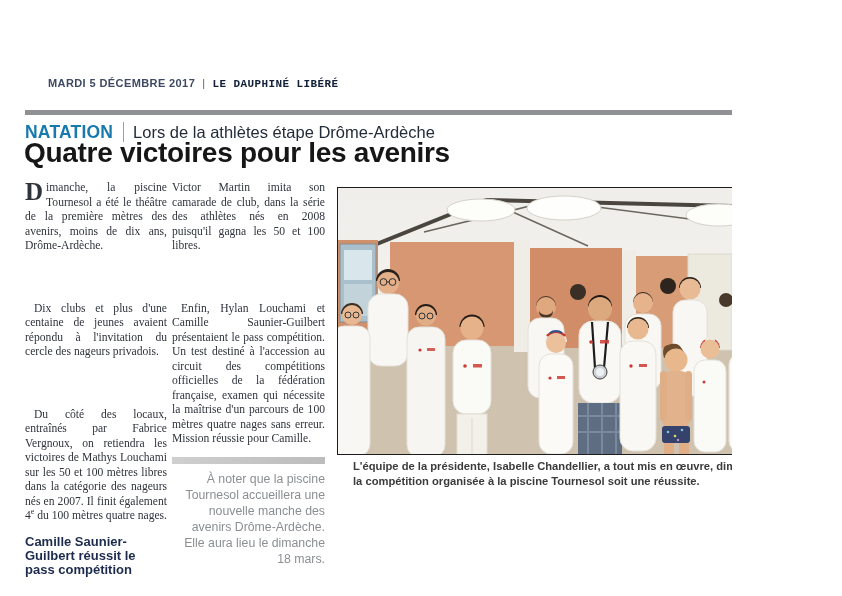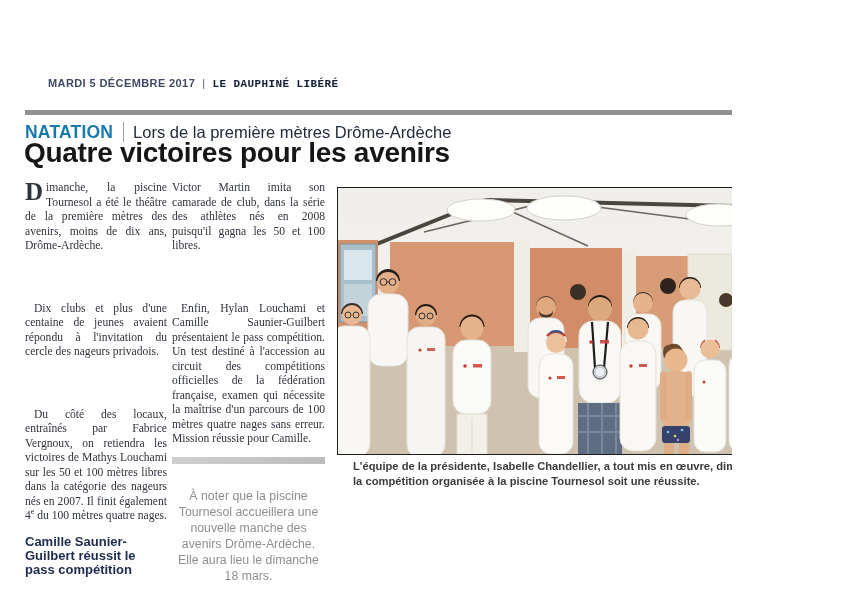--- a/index.html
+++ b/index.html
@@ -29,22 +29,22 @@
   .col2{left:172px;width:153px;}
   .para{margin:0;}
   .para.indent{text-indent:9px;margin-top:48px;}
   .dropcap{float:left;font-size:25px;line-height:21px;font-weight:700;padding-right:3px;}
   sup{font-size:8px;line-height:0;}
 
   .subhead{margin:11px 0 0 0;font-family:"Liberation Sans",sans-serif;font-size:13px;
            line-height:14px;font-weight:700;color:#1c2b4d;text-align:left;}
 
   .note-bar{margin-top:10px;height:7px;background:linear-gradient(90deg,#cfcfcf,#bcbcbc);}
-  .note{margin:24px 0 0 0;font-family:"Liberation Sans",sans-serif;font-size:12.3px;
-        line-height:16px;color:#8b8f94;text-align:center;}
+  .note{margin:7px 0 0 0;font-family:"Liberation Sans",sans-serif;font-size:12.3px;
+        line-height:16px;color:#8b8f94;text-align:right;}
 
   
   .photo{position:absolute;left:337px;top:187px;width:476px;height:266px;margin:0;
          border:1px solid #1c1c1c;}
   .photo svg{display:block;}
   .caption{position:absolute;left:353px;top:459px;width:474px;font-size:11.2px;
            line-height:15px;font-weight:700;color:#3b3b3b;}
 </style>
 </head>
 <body>
@@ -55,21 +55,21 @@
     <span>MARDI 5 DÉCEMBRE 2017</span>
     <span class="sep">|</span>
     <span class="brand">LE DAUPHINÉ LIBÉRÉ</span>
   </header>
 
   <div class="rule"></div>
 
   <div class="kicker">
     <span class="section">NATATION</span>
     <span class="vbar"></span>
-    <span class="ktext">Lors de la première mètres Drôme-Ardèche</span>
+    <span class="ktext">Lors de la athlètes étape Drôme-Ardèche</span>
   </div>
 
   <h1 class="headline">Quatre victoires pour les avenirs</h1>
 
   <div class="col col1">
     <p class="para"><span class="dropcap">D</span><span>imanche, la piscine Tournesol a été le théâtre de la première mètres des avenirs, moins de dix ans, Drôme-Ardèche.</span></p>
     <p class="para indent">Dix clubs et plus d'une centaine de jeunes avaient répondu à l'invitation du cercle des nageurs privadois.</p>
     <p class="para indent"><span>Du côté des locaux, entraînés par Fabrice Vergnoux, on retiendra les victoires de Mathys Louchami sur les 50 et 100 mètres libres dans la catégorie des nageurs nés en 2007. Il finit également 4</span><sup>e</sup><span> du 100 mètres quatre nages.</span></p>
     <h2 class="subhead">Camille Saunier-Guilbert réussit le pass compétition</h2>
   </div>

